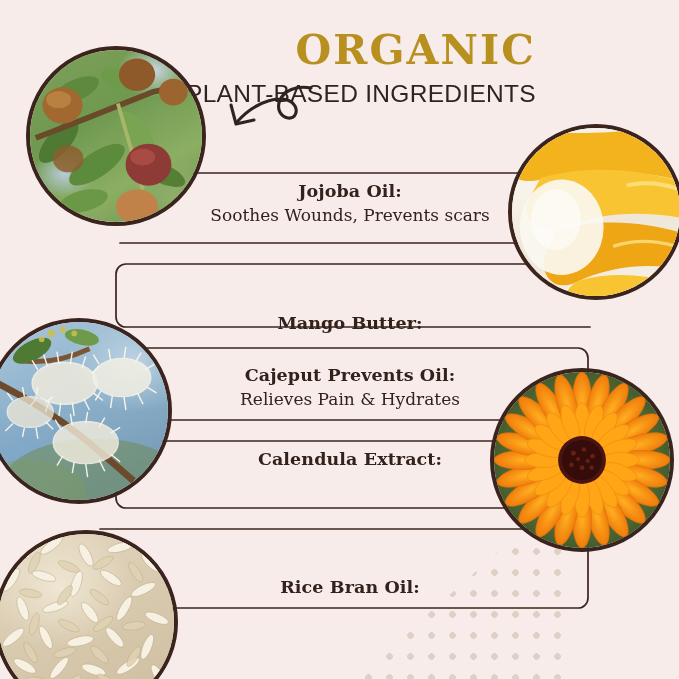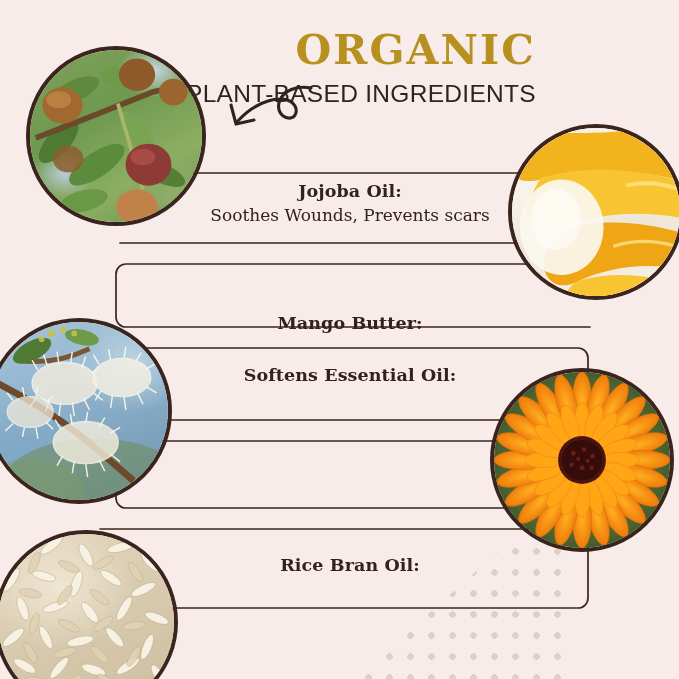--- a/index.html
+++ b/index.html
@@ -74,21 +74,21 @@
     font-size:17px;
     letter-spacing:0px;
     line-height:1.2;
     margin-top:3px;
     white-space:nowrap;
   }
   .row.r0{ top:182px; }
   .row.r1{ top:266px;margin-top:48px; }
   .row.r2{ top:366px; }
   .row.r3{ top:450px; }
-  .row.r4{ top:556px; }
+  .row.r4{ top:578px; }
 
   
   .circ{
     position:absolute;
     border-radius:50%;
     border:4px solid #3a241d;
     overflow:hidden;
     box-sizing:border-box;
   }
   .circ > .art{ position:absolute; inset:0; }
@@ -390,21 +390,23 @@
   </div>
 
   <div class="row r0">
     <div class="r-name">Jojoba Oil:</div>
     <div class="r-desc">Soothes Wounds, Prevents scars</div>
   </div>
   <div class="row r1">
     <div class="r-name">Mango Butter:</div>
   </div>
   <div class="row r2">
-    <div class="r-name">Softens Essential Oil:</div>
+    <div class="r-name">Cajeput Prevents Oil:</div>
+    <div class="r-desc">Relieves Pain &amp; Hydrates</div>
   </div>
   <div class="row r3">
+    <div class="r-name">Calendula Extract:</div>
   </div>
   <div class="row r4">
     <div class="r-name">Rice Bran Oil:</div>
   </div>
 
 </div>
 
 </body></html>

